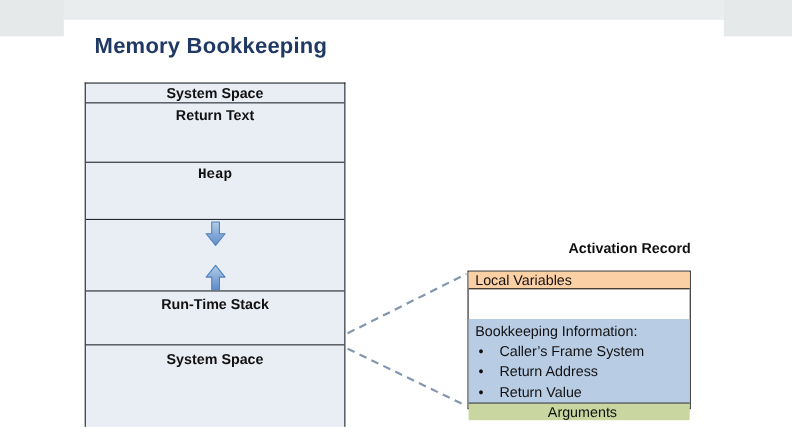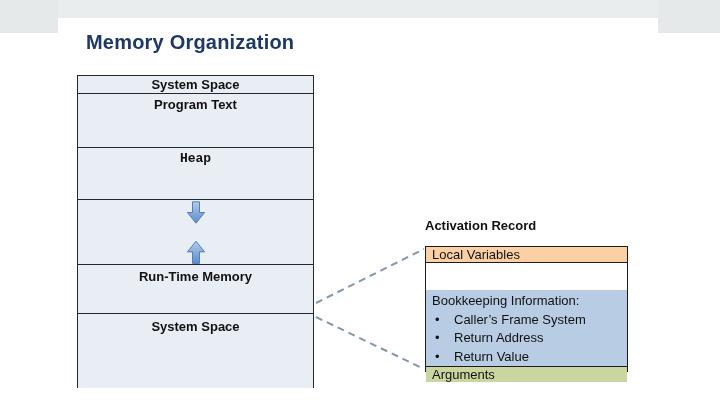--- a/index.html
+++ b/index.html
@@ -34,80 +34,80 @@
   .r5 { height: 49px;  padding-top: 4px; }
   .r6 { height: 47px;  padding-top: 5px; }
   .arrow-svg { display: block; }
 
   
   .connector { position: absolute; left: 0; top: 0; width: 720px; height: 405px; pointer-events: none; }
 
   
   .ar-title {
     position: absolute; left: 425px; top: 218px; width: 203px;
-    text-align: left; font-size: 13px; font-weight: bold; color: #111;
+    text-align: right; font-size: 13px; font-weight: bold; color: #111;
   }
   .ar-box {
     position: absolute; left: 425px; top: 246px; width: 203px; height: 126px;
     border: 1.5px solid #1c1c1c; display: flex; flex-direction: column;
     font-size: 13px; color: #111;
   }
   .ar-sec { width: 100%; }
   .ar-local {
     height: 25px; background: #fbd0a5; border-bottom: 1.5px solid #1c1c1c;
     display: flex; align-items: center; padding-left: 6px;
   }
   .ar-book {
     height: 80px; background: #b8cce4; border-bottom: 1.5px solid #1c1c1c;
     padding: 2px 4px 0 6px; line-height: 18.5px; margin-top: 27px;
   }
   .ar-args {
     flex: 1; background: #c9d6a0;
-    display: flex; align-items: center; padding-left: 6px;
+    display: flex; align-items: center; padding-left: 6px; justify-content: center;
   }
   .bullet-row { display: flex; }
   .bullet-glyph { width: 22px; flex: 0 0 22px; padding-left: 3px; }
 </style>
 </head>
 <body>
 
 <div class="stage">
 
   <div class="top-band"></div>
   <div class="corner-l"></div>
   <div class="corner-r"></div>
 
-  <h1 class="slide-title">Memory Organization</h1>
+  <h1 class="slide-title">Memory Bookkeeping</h1>
 
   <div class="memory-box">
     <div class="mrow r0">
       <span>System Space</span>
     </div>
     <div class="mrow r1">
-      <span>Program Text</span>
+      <span>Return Text</span>
     </div>
     <div class="mrow r3">
       <span>Heap</span>
     </div>
     <div class="mrow r4">
       <svg class="arrow-svg" width="20" height="23" viewBox="0 0 20 23">
         <defs>
           <linearGradient id="arrowGrad" x1="0" y1="0" x2="0" y2="1">
             <stop offset="0" stop-color="#b3cce8"></stop>
             <stop offset="1" stop-color="#5e8cc9"></stop>
           </linearGradient>
         </defs>
         <polygon points="6.5,0.8 13.5,0.8 13.5,11.5 18.6,11.5 10,22.2 1.4,11.5 6.5,11.5" fill="url(#arrowGrad)" stroke="#4f81bd" stroke-width="1" stroke-linejoin="round"></polygon>
       </svg>
       <svg class="arrow-svg" width="20" height="24" viewBox="0 0 20 24">
         <polygon points="10,1.2 18.6,11.9 13.5,11.9 13.5,23.4 6.5,23.4 6.5,11.9 1.4,11.9" fill="url(#arrowGrad)" stroke="#4f81bd" stroke-width="1" stroke-linejoin="round"></polygon>
       </svg>
     </div>
     <div class="mrow r5">
-      <span>Run-Time Memory</span>
+      <span>Run-Time Stack</span>
     </div>
     <div class="mrow r6">
       <span>System Space</span>
     </div>
   </div>
 
   <svg class="connector" viewBox="0 0 720 405">
     <line x1="316" y1="303" x2="424" y2="249" stroke="#8296ae" stroke-width="2" stroke-dasharray="7 5"></line>
     <line x1="316" y1="317" x2="424" y2="369" stroke="#8296ae" stroke-width="2" stroke-dasharray="7 5"></line>
   </svg>

